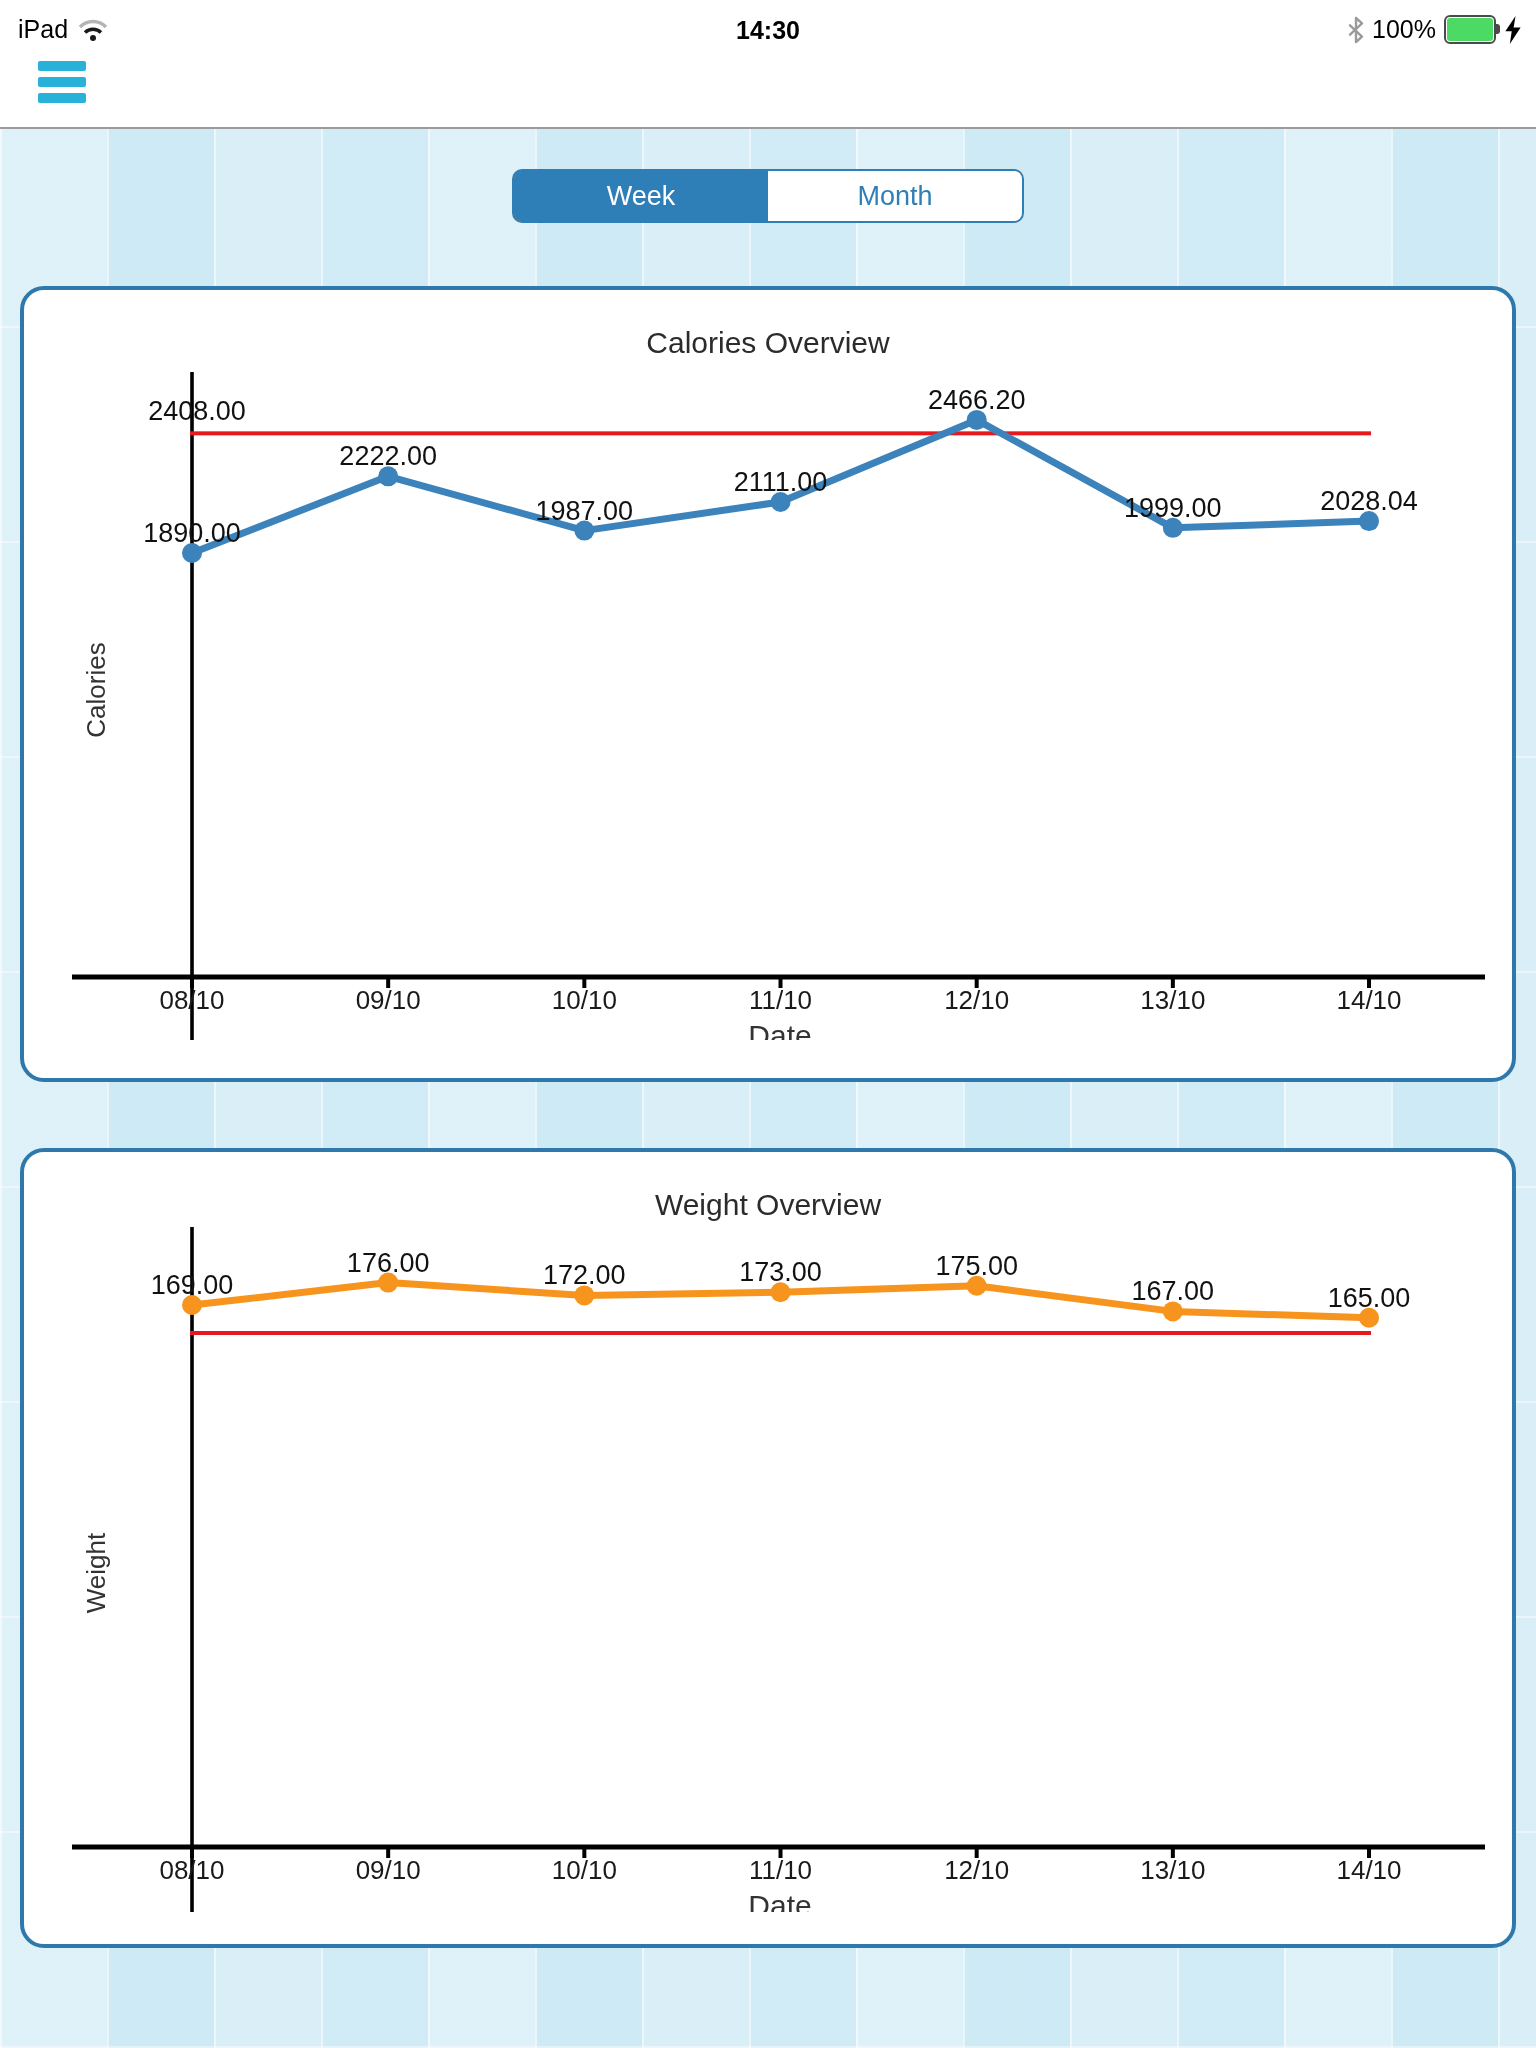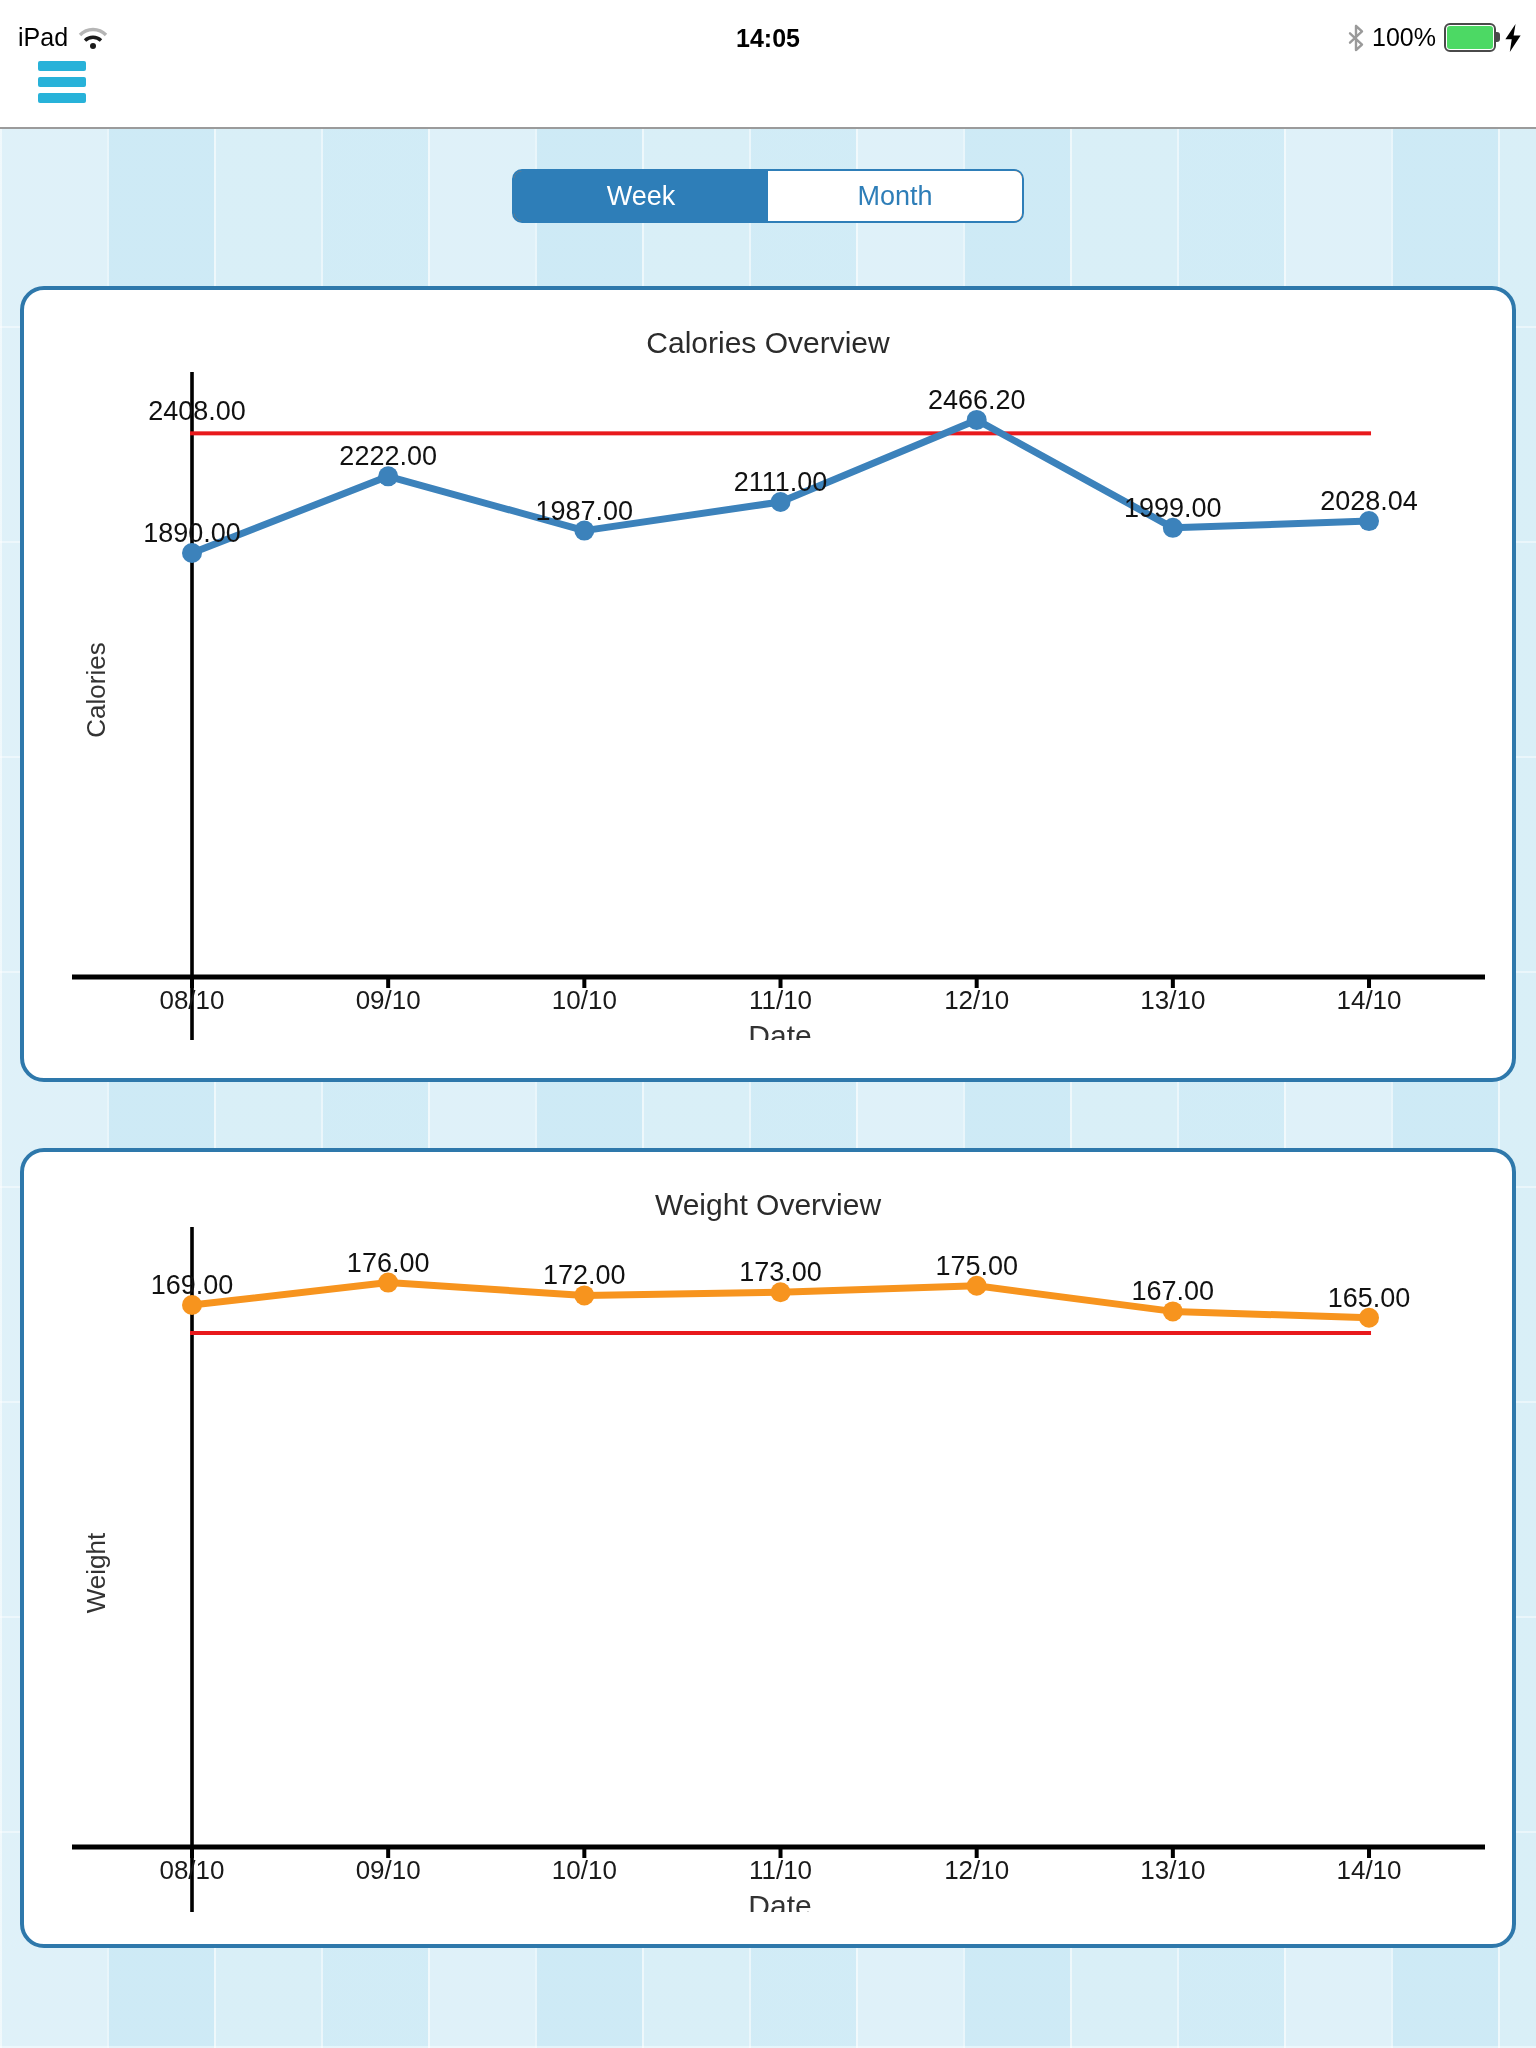--- a/index.html
+++ b/index.html
@@ -11,21 +11,21 @@
       repeating-linear-gradient(0deg, rgba(255,255,255,.45) 0 2px, rgba(0,0,0,0) 2px 215px),
       repeating-linear-gradient(90deg, rgba(255,255,255,.20) 0 107px, rgba(140,205,235,.12) 107px 214px, rgba(255,255,255,.05) 214px 321px, rgba(160,215,240,.10) 321px 428px),
       #d7eef7;
   }
   
   .header{
     position:absolute;left:0;top:0;width:1536px;height:127px;
     background:#ffffff;border-bottom:2px solid #9b9b9b;z-index:5;
   }
   .statusbar{
-    position:absolute;left:0;top:16px;width:100%;height:42px;
+    position:absolute;left:0;top:8px;width:100%;height:42px;
     font-size:25px;color:#000;
   }
   .sb-left{position:absolute;left:18px;top:7px;display:flex;align-items:center;gap:10px;}
   .sb-time{position:absolute;left:0;right:0;top:8px;text-align:center;font-weight:bold;}
   .sb-right{position:absolute;right:14px;top:7px;display:flex;align-items:flex-end;gap:8px;}
   .battery{position:relative;width:48px;height:25px;border:2px solid #4a4a4a;border-radius:6px;background:#fff;}
   .battery .fill{position:absolute;left:1px;top:1px;bottom:1px;right:1px;background:#4cd964;border-radius:3px;}
   .battery .tip{position:absolute;right:-6px;top:7px;width:4px;height:10px;background:#4a4a4a;border-radius:0 3px 3px 0;}
   .hamburger{position:absolute;left:38px;top:61px;width:48px;height:40px;cursor:pointer;}
   .hamburger .bar{width:48px;height:10px;background:#28b2d9;border-radius:2px;margin-bottom:6px;}
@@ -62,21 +62,21 @@
 <div class="header">
   <div class="statusbar">
     <div class="sb-left">
       <span>iPad</span>
       <svg width="30" height="24" viewBox="0 0 30 24">
         <path d="M2 9 A 18 18 0 0 1 28 9" stroke="#b5b5b5" stroke-width="3.4" fill="none"></path>
         <path d="M7 14.5 A 11.5 11.5 0 0 1 23 14.5" stroke="#1a1a1a" stroke-width="3.4" fill="none"></path>
         <circle cx="15" cy="20" r="3" fill="#1a1a1a"></circle>
       </svg>
     </div>
-    <div class="sb-time">14:05</div>
+    <div class="sb-time">14:30</div>
     <div class="sb-right">
       <svg width="16" height="28" viewBox="0 0 12 20">
         <path d="M6 1 L6 19 M6 1 L10.5 5 L1.5 13.5 M6 19 L10.5 15 L1.5 6.5" stroke="#9a9a9a" stroke-width="1.8" fill="none" stroke-linejoin="round" stroke-linecap="round"></path>
       </svg>
       <span>100%</span>
       <span class="battery">
         <span class="fill"></span>
           <span class="tip"></span>
       </span>
       <svg width="18" height="28" viewBox="0 0 14 22">

